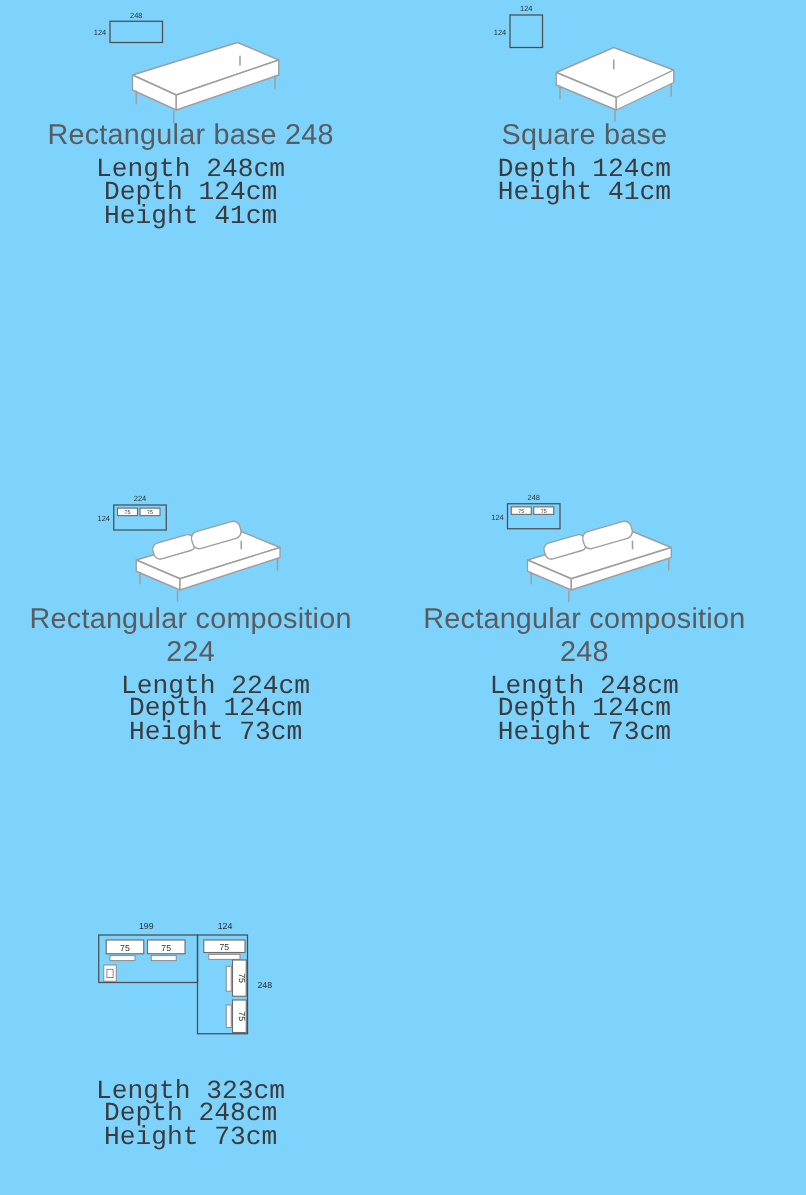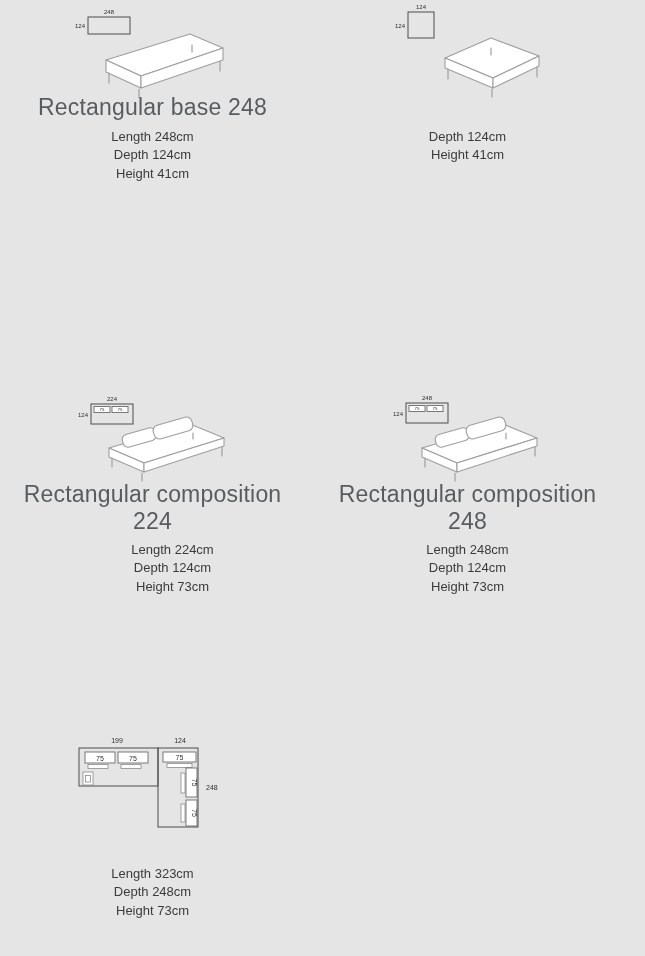--- a/index.html
+++ b/index.html
@@ -1,23 +1,23 @@
 <!DOCTYPE html>
 <html><head>
 <meta charset="utf-8">
 <style>
   html,body{margin:0;padding:0;background:#ffffff;}
-  .canvas{position:relative;width:645px;height:956px;background:#e5e5e5;overflow:hidden;
+  .canvas{position:relative;width:645px;height:956px;background:#7dd3fc;overflow:hidden;
           font-family:"Liberation Sans",sans-serif;}
   .card{position:absolute;}
   .title{position:absolute;left:0;right:0;text-align:center;font-size:23px;
          color:#595c5f;line-height:26.5px;font-weight:400;letter-spacing:.2px;}
   .title .t2{display:block;}
   .specs{position:absolute;left:0;right:0;text-align:center;
-         font-family:Liberation Sans, sans-serif;font-size:13px;color:#3b3b3d;
+         font-family:Liberation Mono, monospace;font-size:21px;color:#3b3b3d;
          line-height:18.3px;}
   svg{position:absolute;overflow:visible;}
   svg text{font-family:"Liberation Sans",sans-serif;fill:#2f2f2f;}
   .plan-rect{fill:none;stroke:#4d4d4d;stroke-width:1;}
   .plan-sub{fill:#ffffff;stroke:#6b6b6b;stroke-width:.9;}
   .plan-bar{fill:#ffffff;stroke:#8a8a8a;stroke-width:.8;}
   .face{fill:#ffffff;stroke:#9e9e9e;stroke-width:1.1;stroke-linejoin:round;stroke-linecap:round;}
   .leg{stroke:#9e9e9e;stroke-width:1.2;stroke-linecap:round;}
   .lbl6{font-size:6px;}
   .lbl4{font-size:4.4px;}
@@ -61,20 +61,23 @@
     </svg>
     <svg style="left:122px;top:28px;" width="115" height="70" viewBox="0 0 115 70">
       <path class="face" d="M8,30 L54,10 L102,28 L56,50 Z"></path>
       <path class="face" d="M8,30 L8,40 L56,60 L56,50 Z"></path>
       <path class="face" d="M56,50 L56,60 L102,38 L102,28 Z"></path>
       <line class="leg" x1="11" y1="41" x2="11" y2="51"></line>
       <line class="leg" x1="55" y1="61" x2="55" y2="69"></line>
       <line class="leg" x1="100" y1="39" x2="100" y2="49"></line>
       <line class="leg" x1="54" y1="20" x2="54" y2="27"></line>
     </svg>
+    <div class="title" style="top:94px;">
+      <span>Square base</span>
+    </div>
     <div class="specs" style="top:128px;">
       <div>Depth 124cm</div>
       <div>Height 41cm</div>
     </div>
   </div>
 
   <div class="card" style="left:0;top:385px;width:305px;height:230px;">
     <svg style="left:70px;top:8px;" width="72" height="40" viewBox="0 0 72 40">
       <text class="lbl6" x="42" y="8" text-anchor="middle">224</text>
       <text class="lbl6" x="18" y="24" text-anchor="end">124</text>

